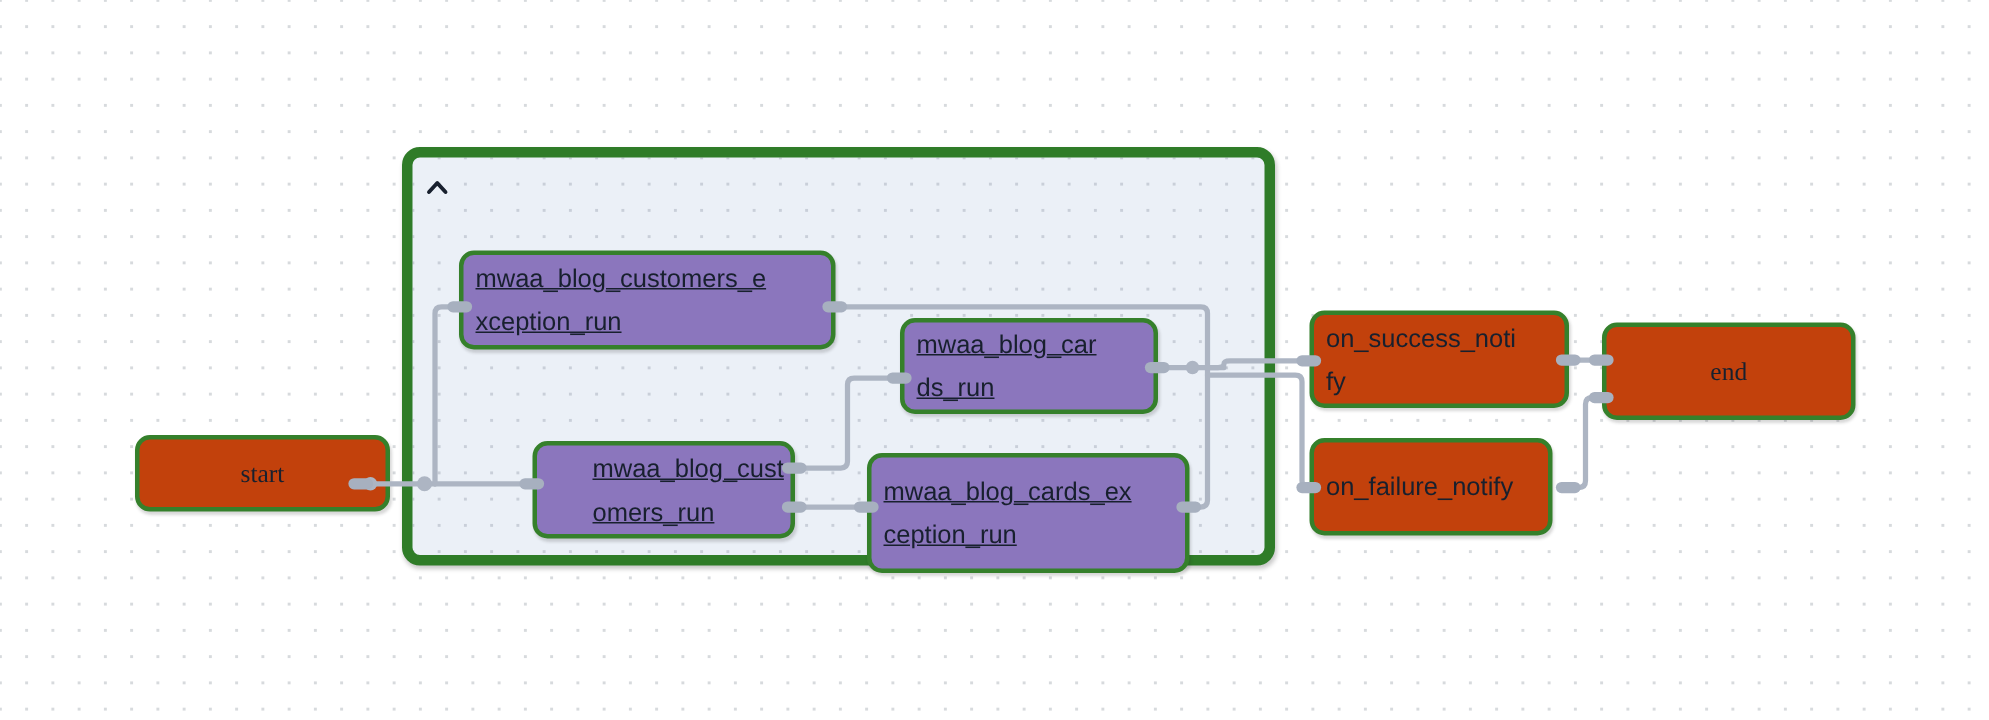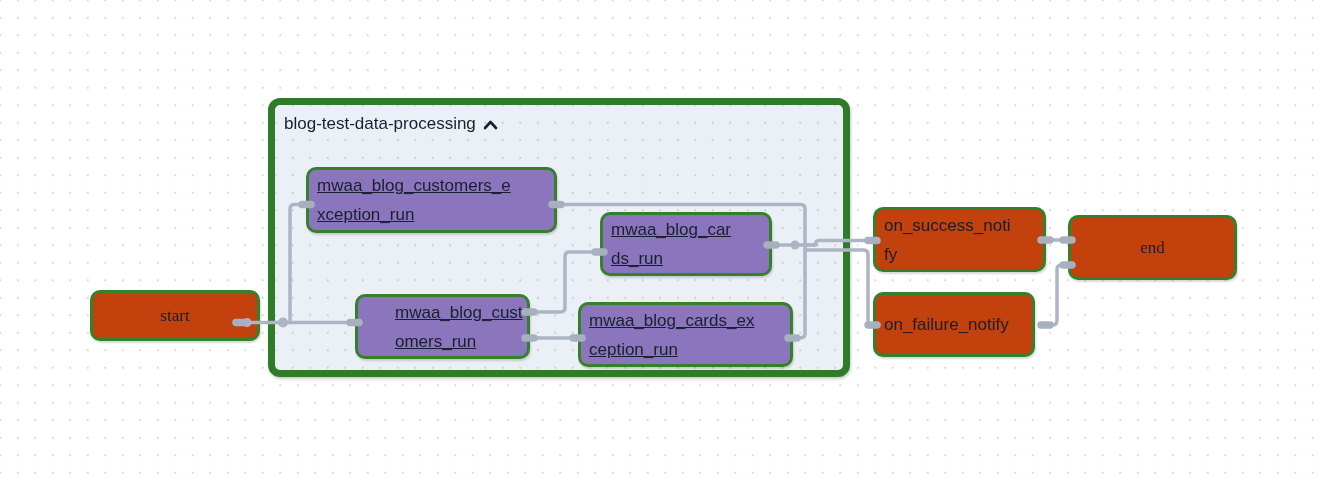--- a/index.html
+++ b/index.html
@@ -34,38 +34,37 @@
     position:absolute;left:9px;top:8px;display:flex;align-items:center;gap:7px;
     font-size:17px;color:#18202e;cursor:pointer;
   }
   .chev{display:inline-block;margin-top:2px;}
   
   #node-start            {left:70px;  top:290px; width:170px; height:51px;margin-left:20px;}
   #group-processing      {left:268px; top:98px;  width:582px; height:279px;}
   #node-cust-exc         {left:306px; top:167px; width:251px; height:66px;}
   #node-cards-run        {left:600px; top:212px; width:172px; height:64px;}
   #node-cust-run         {left:355px; top:294px; width:175px; height:65px;justify-content:flex-end;}
-  #node-cards-exc        {left:578px; top:302px; width:215px; height:65px;}
+  #node-cards-exc        {left:578px; top:302px; width:215px; height:80px;}
   #node-on-success       {left:873px; top:207px; width:173px; height:65px;}
   #node-on-failure       {left:873px; top:292px; width:162px; height:65px;}
   #node-end              {left:1068px;top:215px; width:169px; height:65px;}
   
   #node-cust-exc  .lbl{width:198px;}
   #node-cards-run .lbl{width:126px;}
   #node-cust-run  .lbl{width:132px;}
   #node-cards-exc .lbl{width:170px;}
   #node-on-success .lbl{width:129px;}
   #edges{position:absolute;left:0;top:0;z-index:3;pointer-events:none;}
 </style>
 </head>
 <body>
 
 <div class="group" id="group-processing">
   <div class="group-header">
-    <span>blog-test-data-processing</span>
     <span class="chev">
       <svg width="15" height="10" viewBox="0 0 15 10">
           <polyline points="2,8 7.5,2 13,8" fill="none" stroke="#18202e" stroke-width="2.6" stroke-linecap="round" stroke-linejoin="round"></polyline>
         </svg>
     </span>
   </div>
 </div>
 
 <div class="node success center" id="node-start">
   <span class="lbl">start</span>

